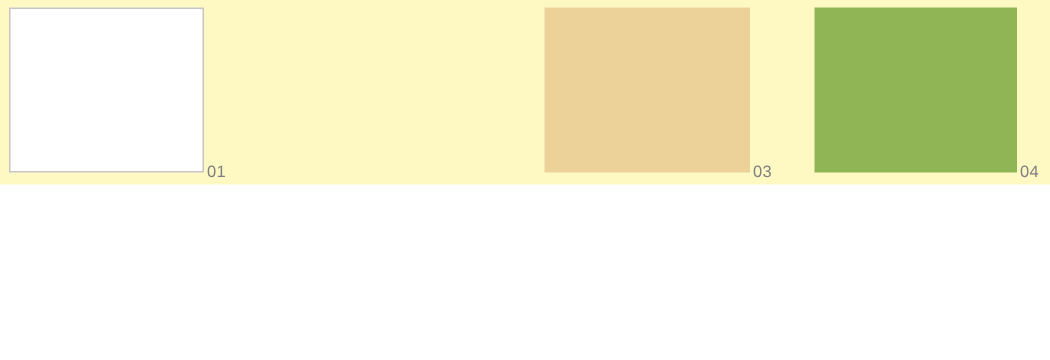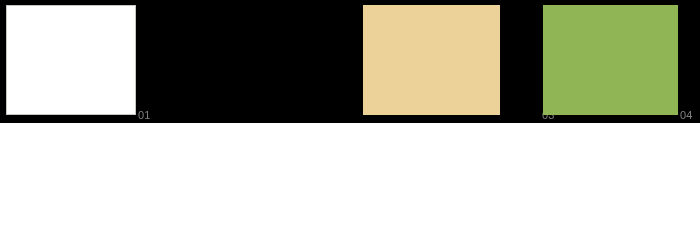--- a/index.html
+++ b/index.html
@@ -52,27 +52,27 @@
   #group-2 { left: 357px; width: 160px; }
   #group-3 { left: 537px; width: 163px; }
 
   #group-0 .swatch { left: 6px;  width: 130px; height: 110px; }
   #group-1 .swatch { left: 6px;  width: 135px; height: 110px; }
   #group-2 .swatch { left: 6px;  width: 137px; height: 110px; }
   #group-3 .swatch { left: 6px;  width: 135px; height: 110px; }
 
   #group-0 .swatch-label { left: 138px; }
   #group-1 .swatch-label { left: 143px; }
-  #group-2 .swatch-label { left: 145px; margin-left: 40px; }
+  #group-2 .swatch-label { left: 145px; }
   #group-3 .swatch-label { left: 143px; }
 </style>
 </head>
 <body>
 
-<div id="palette" style="background: #000000;">
+<div id="palette" style="background: #fef9c3;">
 
   <div class="swatch-group" id="group-0">
     <div class="swatch" id="sw-0" style="background: rgb(255, 255, 255); border: 1px solid rgb(200, 196, 192);"></div>
     <div class="swatch-label" style="color: rgb(128, 128, 128);">01</div>
   </div>
 
 
   <div class="swatch-group" id="group-2">
     <div class="swatch" id="sw-2" style="background: rgb(236, 209, 153); border: none;"></div>
     <div class="swatch-label" style="color: rgb(128, 128, 128);">03</div>

